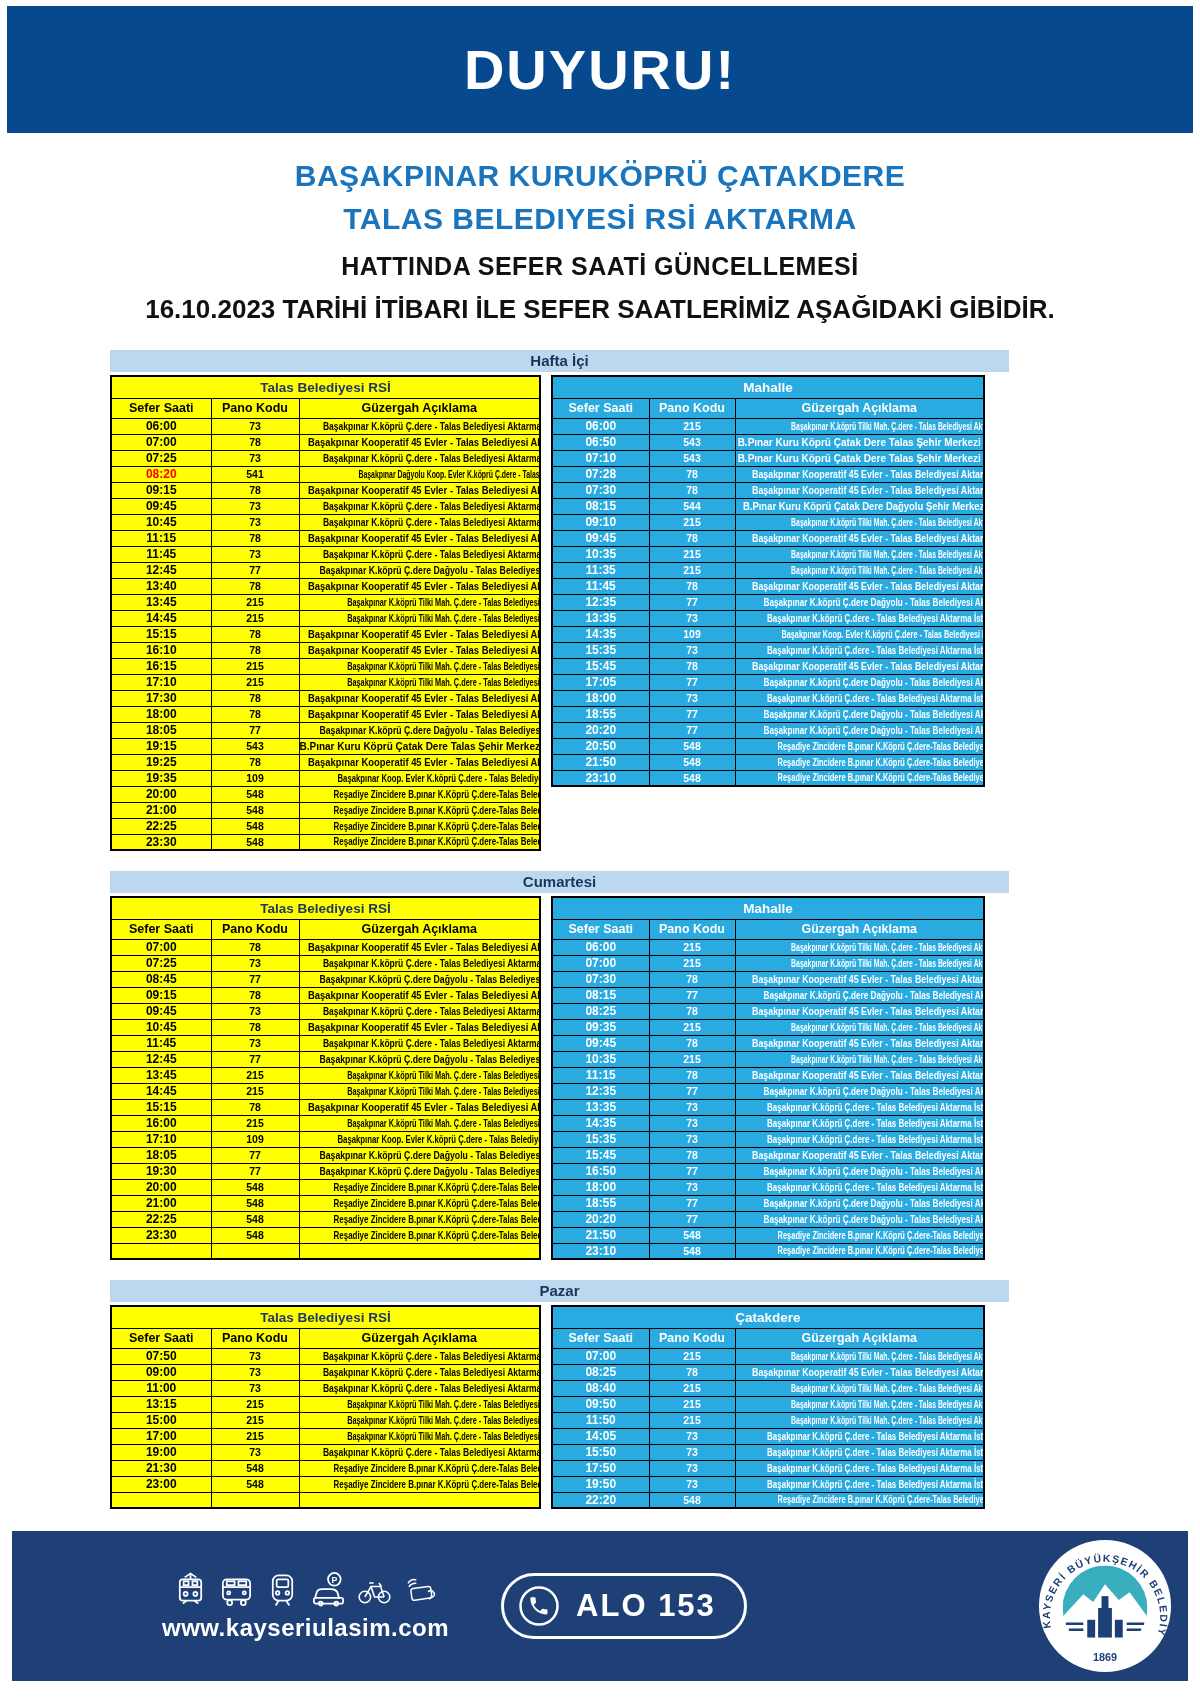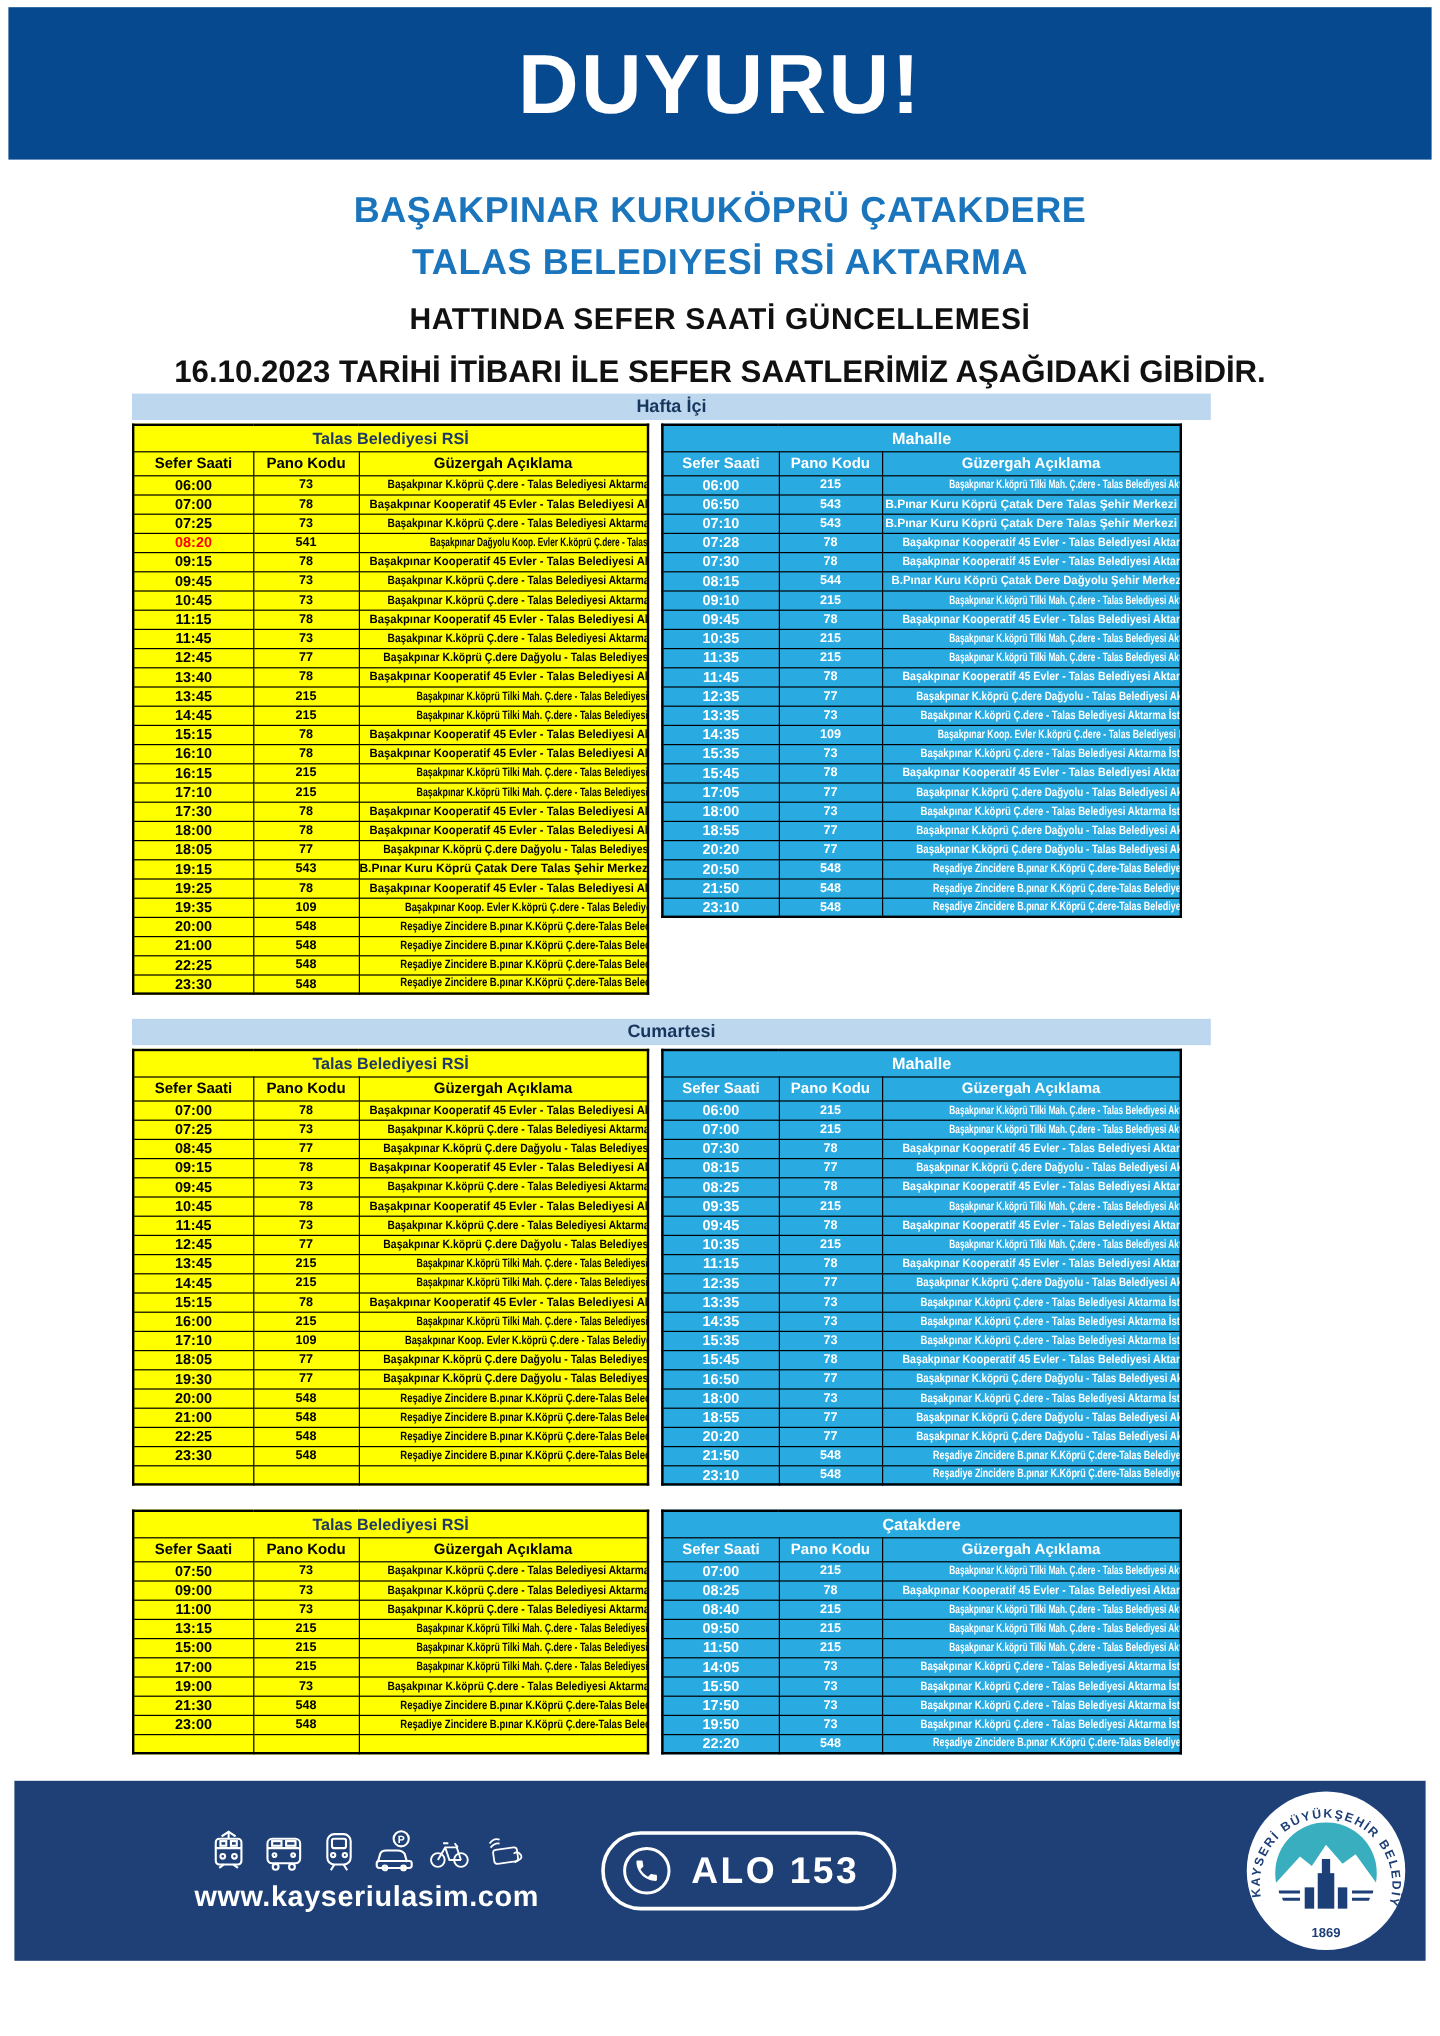--- a/index.html
+++ b/index.html
@@ -5,29 +5,29 @@
   :root{
     --banner:#07498e; --titleblue:#1b75bc; --yellow:#ffff00; --cyan:#29abe2;
     --band:#bdd7ee; --bandtext:#17365d; --footer:#1e4076; --red:#ff0000;
   }
   *{box-sizing:border-box;}
   html,body{margin:0;padding:0;background:#fff;}
   body{width:1200px;min-height:1697px;font-family:"Liberation Sans",sans-serif;position:relative;}
 
   .banner{margin:6px 7px 0 7px;height:127px;background:var(--banner);
     display:flex;align-items:center;justify-content:center;}
-  .banner-text{color:#fff;font-size:70px;font-weight:bold;letter-spacing:2px;}
+  .banner-text{color:#fff;font-size:56px;font-weight:bold;letter-spacing:2px;}
 
   .main-title{color:var(--titleblue);font-weight:bold;text-align:center;
     font-size:30px;letter-spacing:.5px;line-height:1.15;}
   .title1{margin-top:26px;}
   .title2{margin-top:8px;}
   .sub{color:#111;font-weight:bold;text-align:center;}
   .sub1{font-size:25px;margin-top:16px;letter-spacing:.5px;}
-  .sub2{font-size:26px;margin-top:13px;margin-bottom:3px;}
+  .sub2{font-size:26px;margin-top:13px;margin-bottom:25px;}
 
   .content{margin-left:110px;width:899px;}
   .section{margin-top:0;}
   .section + .section{margin-top:20px;}
   .section-band{background:var(--band);color:var(--bandtext);font-weight:bold;
     font-size:15px;text-align:center;height:22px;line-height:22px;}
   .tables-row{display:flex;gap:10px;margin-top:3px;align-items:flex-start;}
 
   table.sched{border-collapse:collapse;table-layout:fixed;border:2px solid #000;}
   table.sched th,table.sched td{border:1px solid #000;padding:0;text-align:center;
@@ -605,20 +605,21 @@
             <tr class="d-row">
               <td class="c1"><span class="fit">23:10</span></td>
               <td class="c2"><span class="fit">548</span></td>
               <td class="c3"><span class="fit" style="transform: scaleX(0.746);">Reşadiye Zincidere B.pınar K.Köprü Ç.dere-Talas Belediyesi Aktarma</span></td>
             </tr>
           </tbody>
         </table>
       </div>
     </div>
     <div class="section">
+      <div class="section-band">Pazar</div>
       <div class="tables-row">
         <table class="sched yellow">
           <colgroup>
             <col class="c-time">
             <col class="c-code">
             <col class="c-route">
           </colgroup>
           <thead>
             <tr>
               <th colspan="3" class="t-title">Talas Belediyesi RSİ</th>

